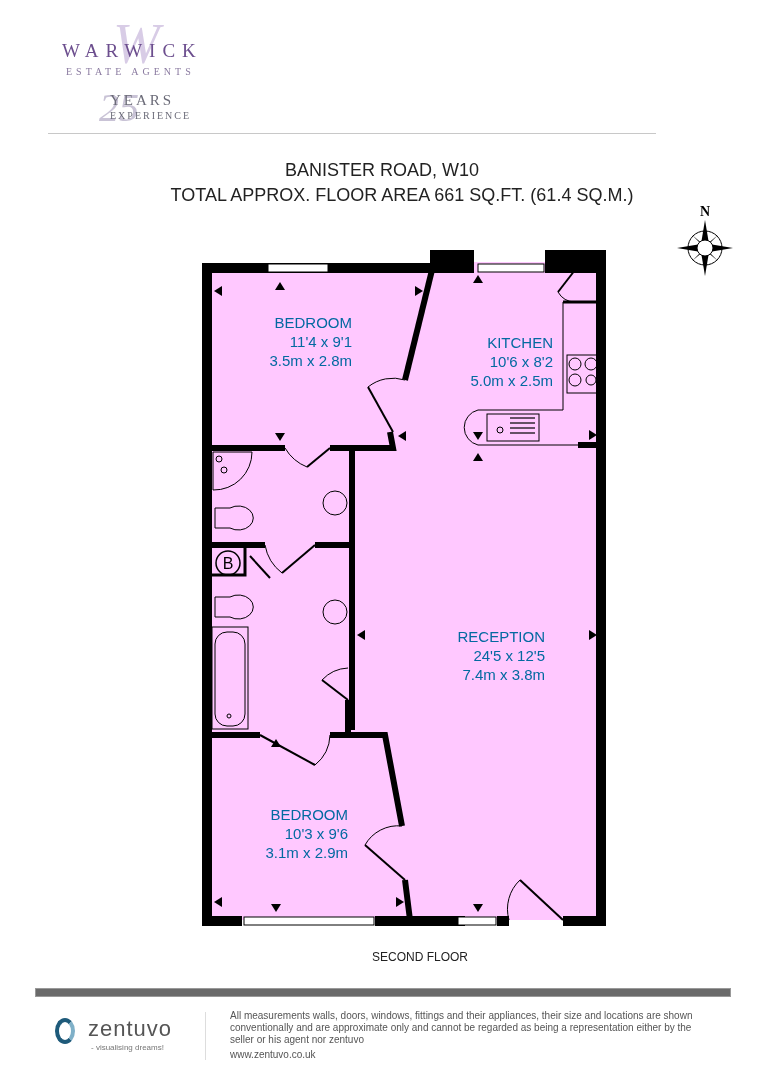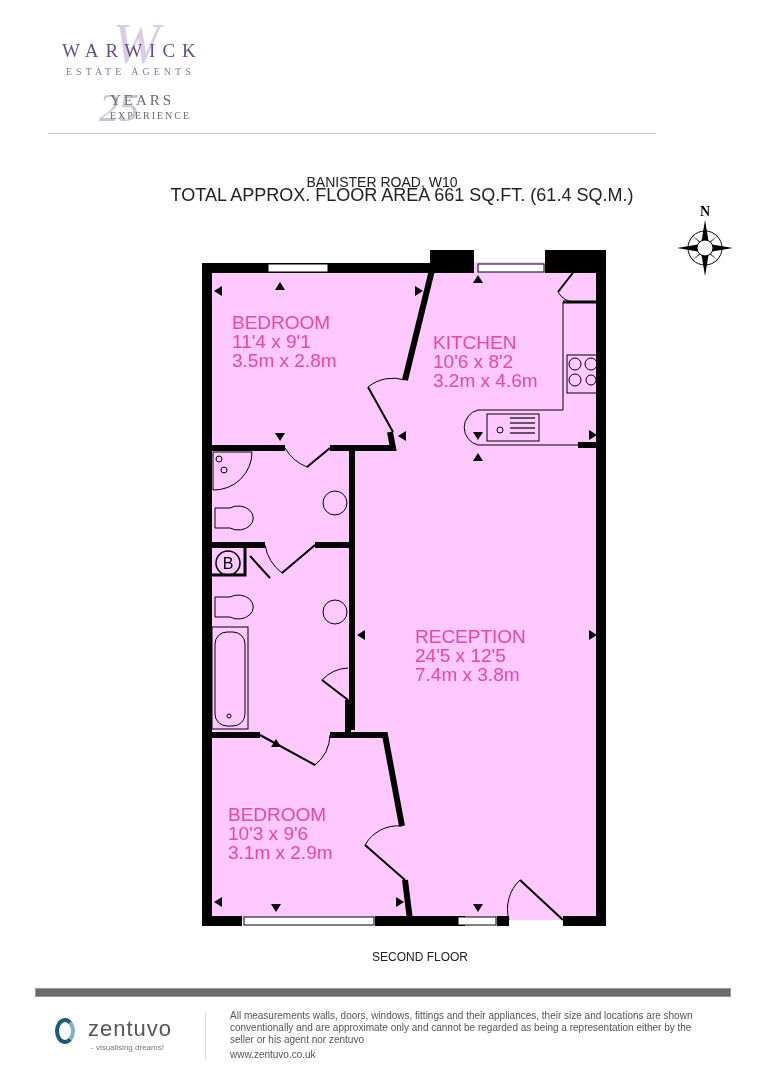--- a/index.html
+++ b/index.html
@@ -6,25 +6,25 @@
   body{width:764px;height:1080px;position:relative;overflow:hidden;font-family:"Liberation Sans",sans-serif;}
   .logo{position:absolute;left:58px;top:18px;width:150px;height:110px;}
   .logo .w-big{position:absolute;left:55px;top:-6px;font-family:"Liberation Serif",serif;font-style:italic;font-size:56px;color:#d8cce6;}
   .logo .brand{position:absolute;left:4px;top:22px;font-family:"Liberation Serif",serif;font-size:19px;letter-spacing:7px;color:#6c4e8e;}
   .logo .sub{position:absolute;left:8px;top:48px;font-family:"Liberation Serif",serif;font-size:10px;letter-spacing:4px;color:#8a7aa0;}
   .logo .num{position:absolute;left:2px;top:66px;font-family:"Liberation Serif",serif;font-style:italic;font-size:40px;color:#c9c3d6;margin-left:39px;}
   .logo .years{position:absolute;left:52px;top:74px;font-family:"Liberation Serif",serif;font-size:15px;letter-spacing:3px;color:#6b6b78;}
   .logo .exp{position:absolute;left:52px;top:92px;font-family:"Liberation Serif",serif;font-size:10px;letter-spacing:2px;color:#6b6b78;text-align:right;}
   .rule{position:absolute;left:48px;top:133px;width:608px;height:1px;background:#c8c8c8;}
   .title{position:absolute;left:0;width:764px;text-align:center;color:#222;}
-  .t1{top:160px;font-size:14px;margin-top:14px;}
+  .t1{top:160px;font-size:18px;}
   .t2{top:185px;font-size:18px;left:20px;}
   .compass{position:absolute;left:670px;top:200px;width:70px;height:80px;}
   .plan{position:absolute;left:0;top:0;width:764px;height:1080px;}
-  .lbl{position:absolute;text-align:left;font-size:19px;line-height:19px;color:#ec4899;}
+  .lbl{position:absolute;text-align:right;font-size:15px;line-height:19px;color:#0369a1;}
   .floor{position:absolute;top:950px;left:0;width:840px;text-align:center;font-size:12px;color:#222;}
   .bar{position:absolute;left:35px;top:988px;width:694px;height:7px;background:#6a6a6a;border:1px solid #999;}
   .footer-logo{position:absolute;left:55px;top:1018px;width:130px;height:40px;}
   .zring{position:absolute;left:0;top:0;width:20px;height:26px;border:4px solid #1e5a7a;border-radius:50%;border-right-color:#7fb0c8;box-sizing:border-box;}
   .zname{position:absolute;left:33px;top:-2px;font-size:22px;color:#555;letter-spacing:1px;}
   .ztag{position:absolute;left:36px;top:25px;font-size:8px;color:#777;}
   .vdiv{position:absolute;left:205px;top:1012px;width:1px;height:48px;background:#ddd;}
   .disc{position:absolute;left:230px;top:1010px;width:470px;font-size:10px;line-height:12px;color:#555;}
   .url{position:absolute;left:230px;top:1049px;font-size:10px;color:#555;}
 </style>
@@ -172,21 +172,21 @@
 </svg>
 
 <div class="lbl" style="left:232px;top:313px;width:120px;">
   <div>BEDROOM</div>
   <div>11'4 x 9'1</div>
   <div>3.5m x 2.8m</div>
 </div>
 <div class="lbl" style="left:433px;top:333px;width:120px;">
   <div>KITCHEN</div>
   <div>10'6 x 8'2</div>
-  <div>3.2m x 4.6m</div>
+  <div>5.0m x 2.5m</div>
 </div>
 <div class="lbl" style="left:415px;top:627px;width:130px;">
   <div>RECEPTION</div>
   <div>24'5 x 12'5</div>
   <div>7.4m x 3.8m</div>
 </div>
 <div class="lbl" style="left:228px;top:805px;width:120px;">
   <div>BEDROOM</div>
   <div>10'3 x 9'6</div>
   <div>3.1m x 2.9m</div>

